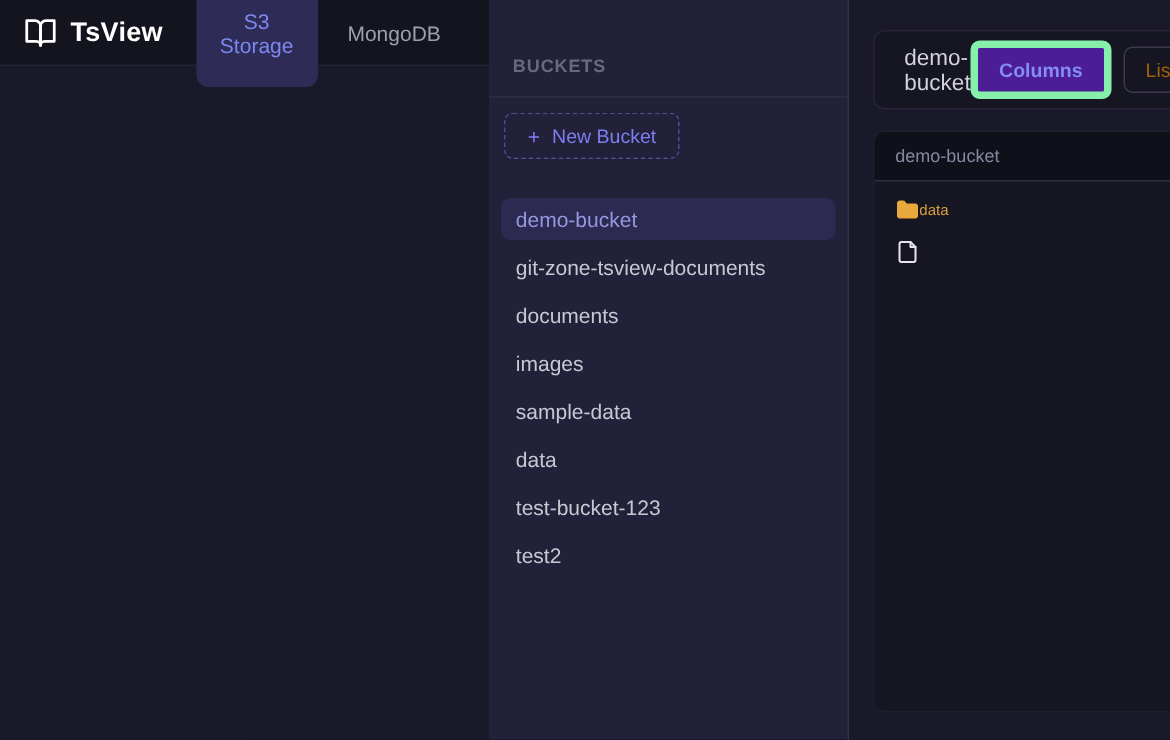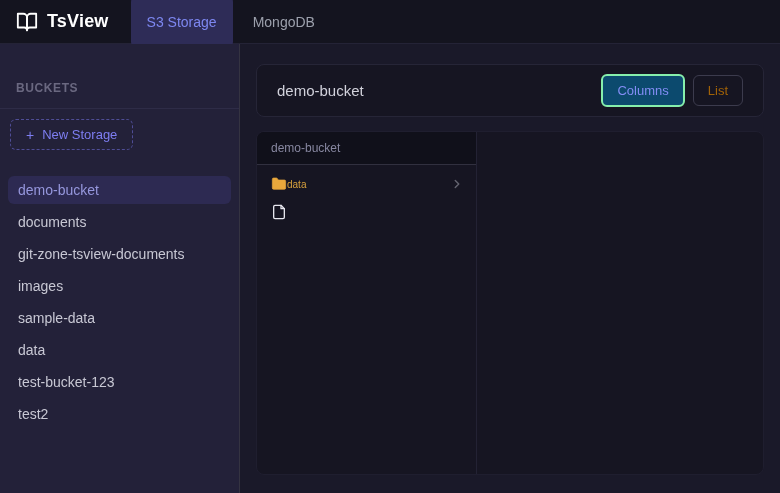--- a/index.html
+++ b/index.html
@@ -2,21 +2,21 @@
 <html><head>
 <meta charset="utf-8">
 <style>
   * { margin:0; padding:0; box-sizing:border-box; }
   html,body { width:780px; height:493px; overflow:hidden; }
   body {
     font-family:"Liberation Sans", sans-serif;
     background:#1a1929;
     color:#c8c8d4;
   }
-  .app { width:780px; height:493px; display:flex; flex-direction:column; }
+  .app { width:780px; height:493px; display:flex; flex-direction:row; }
 
   
   .header {
     flex:0 0 44px; height:44px;
     background:#14141f;
     border-bottom:1px solid #242336;
     display:flex; align-items:center;
     padding:0 16px;
   }
   .logo { display:flex; align-items:center; gap:9px; }
@@ -75,21 +75,21 @@
     background:#161522;
     border:1px solid #262537; border-radius:8px;
     display:flex; align-items:center;
     padding:0 20px;
   }
   .toolbar-title { flex:1; color:#d2d2dc; font-size:15px; }
   .view-btn {
     font-size:13px; padding:7px 14px; border-radius:6px;
     cursor:pointer; font-family:inherit; background:transparent;
   }
-  .view-btn.active { border:2px solid #86efac; color:#838df5; background:#0c4a6e; }
+  .view-btn.active { border:5px solid #86efac; color:#838df5; background:#4c1d95;font-weight:bold; }
   .view-btn.inactive { border:1px solid #3c3b4d; color:#a16207; margin-left:8px; }
 
   .explorer {
     flex:1; min-height:0;
     background:#161522;
     border:1px solid #1f1e2f; border-radius:8px;
     display:flex; overflow:hidden;
   }
   .explorer-column {
     flex:0 0 220px; width:220px;
@@ -138,28 +138,28 @@
   </div>
 
   <div class="content-row">
 
     <div class="sidebar">
       <div class="sidebar-section-header">BUCKETS</div>
 
       <div class="new-bucket-wrap">
         <button class="new-bucket-btn">
           <span class="plus">+</span>
-          <span>New Storage</span>
+          <span>New Bucket</span>
         </button>
       </div>
 
       <div class="bucket-list">
         <div class="bucket-item selected">demo-bucket</div>
+        <div class="bucket-item">git-zone-tsview-documents</div>
         <div class="bucket-item">documents</div>
-        <div class="bucket-item">git-zone-tsview-documents</div>
         <div class="bucket-item">images</div>
         <div class="bucket-item">sample-data</div>
         <div class="bucket-item">data</div>
         <div class="bucket-item">test-bucket-123</div>
         <div class="bucket-item">test2</div>
       </div>
     </div>
 
     <div class="main">
 

